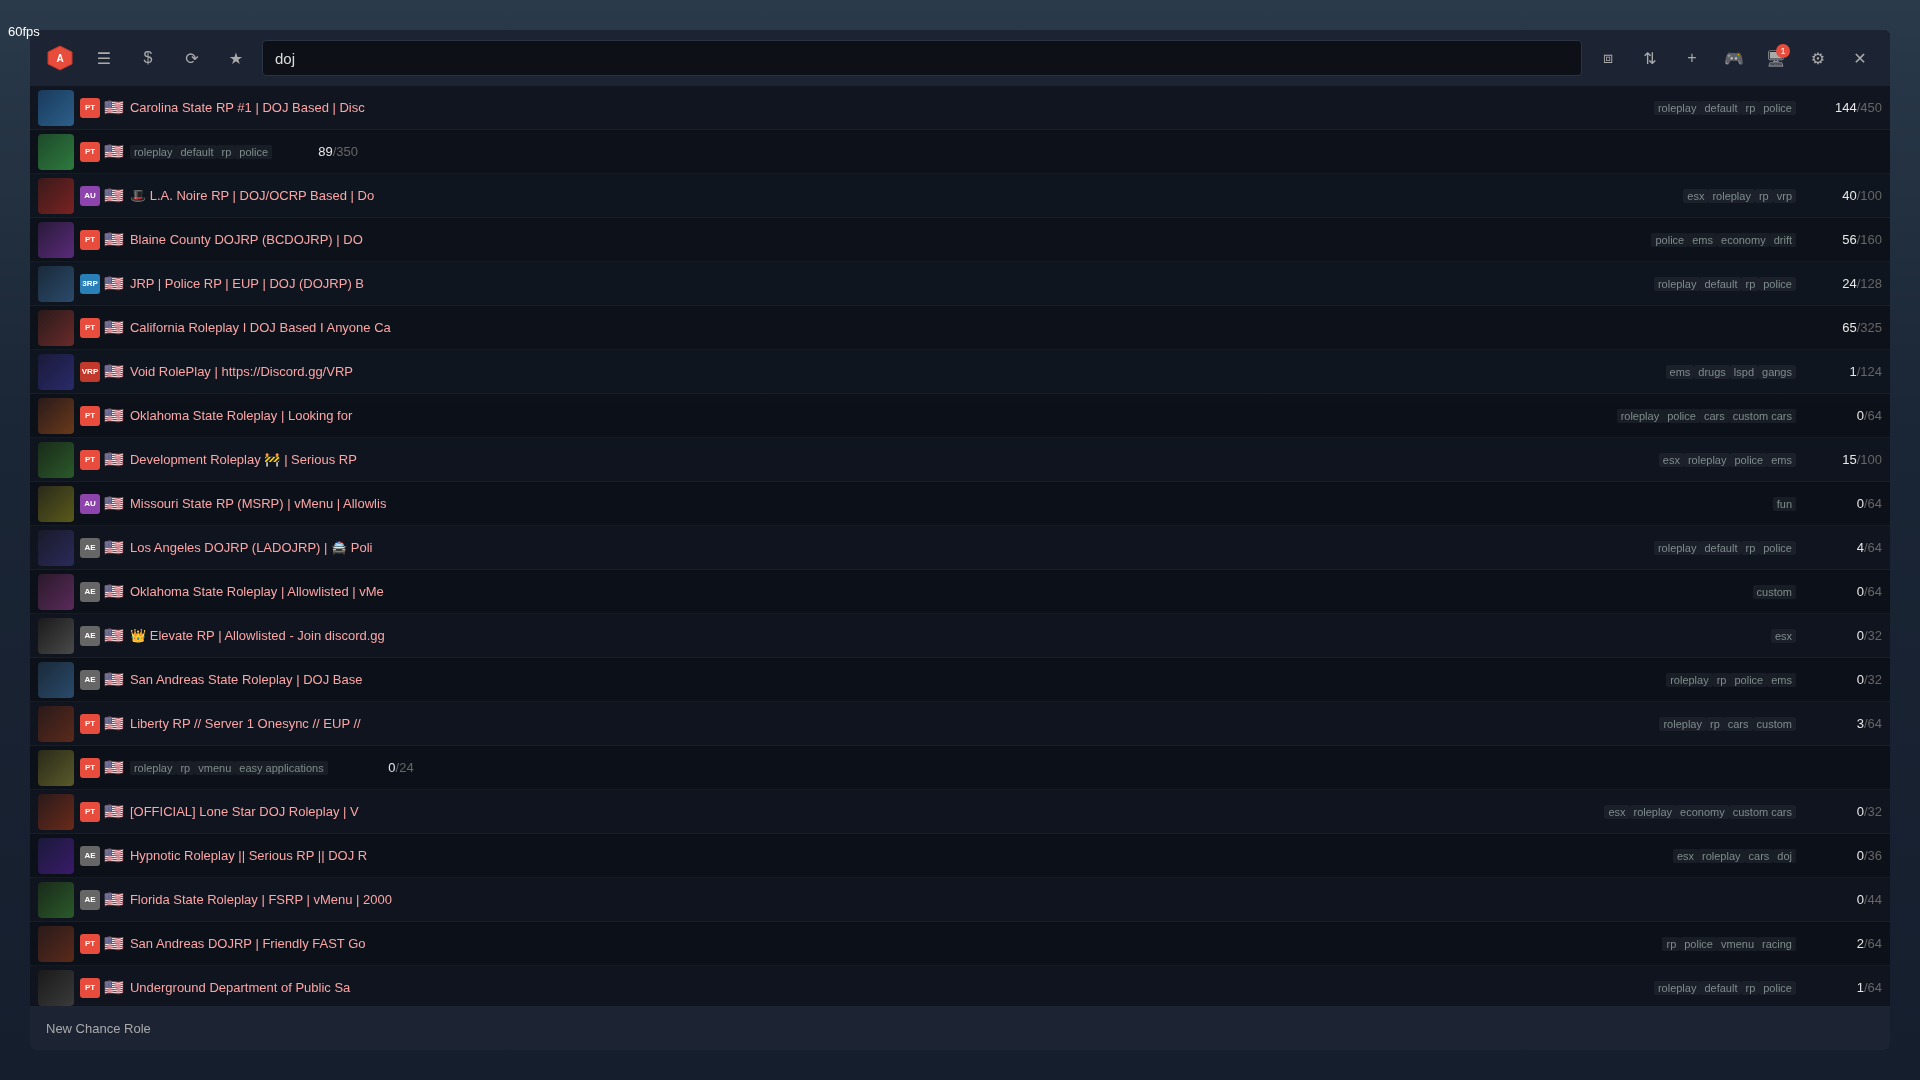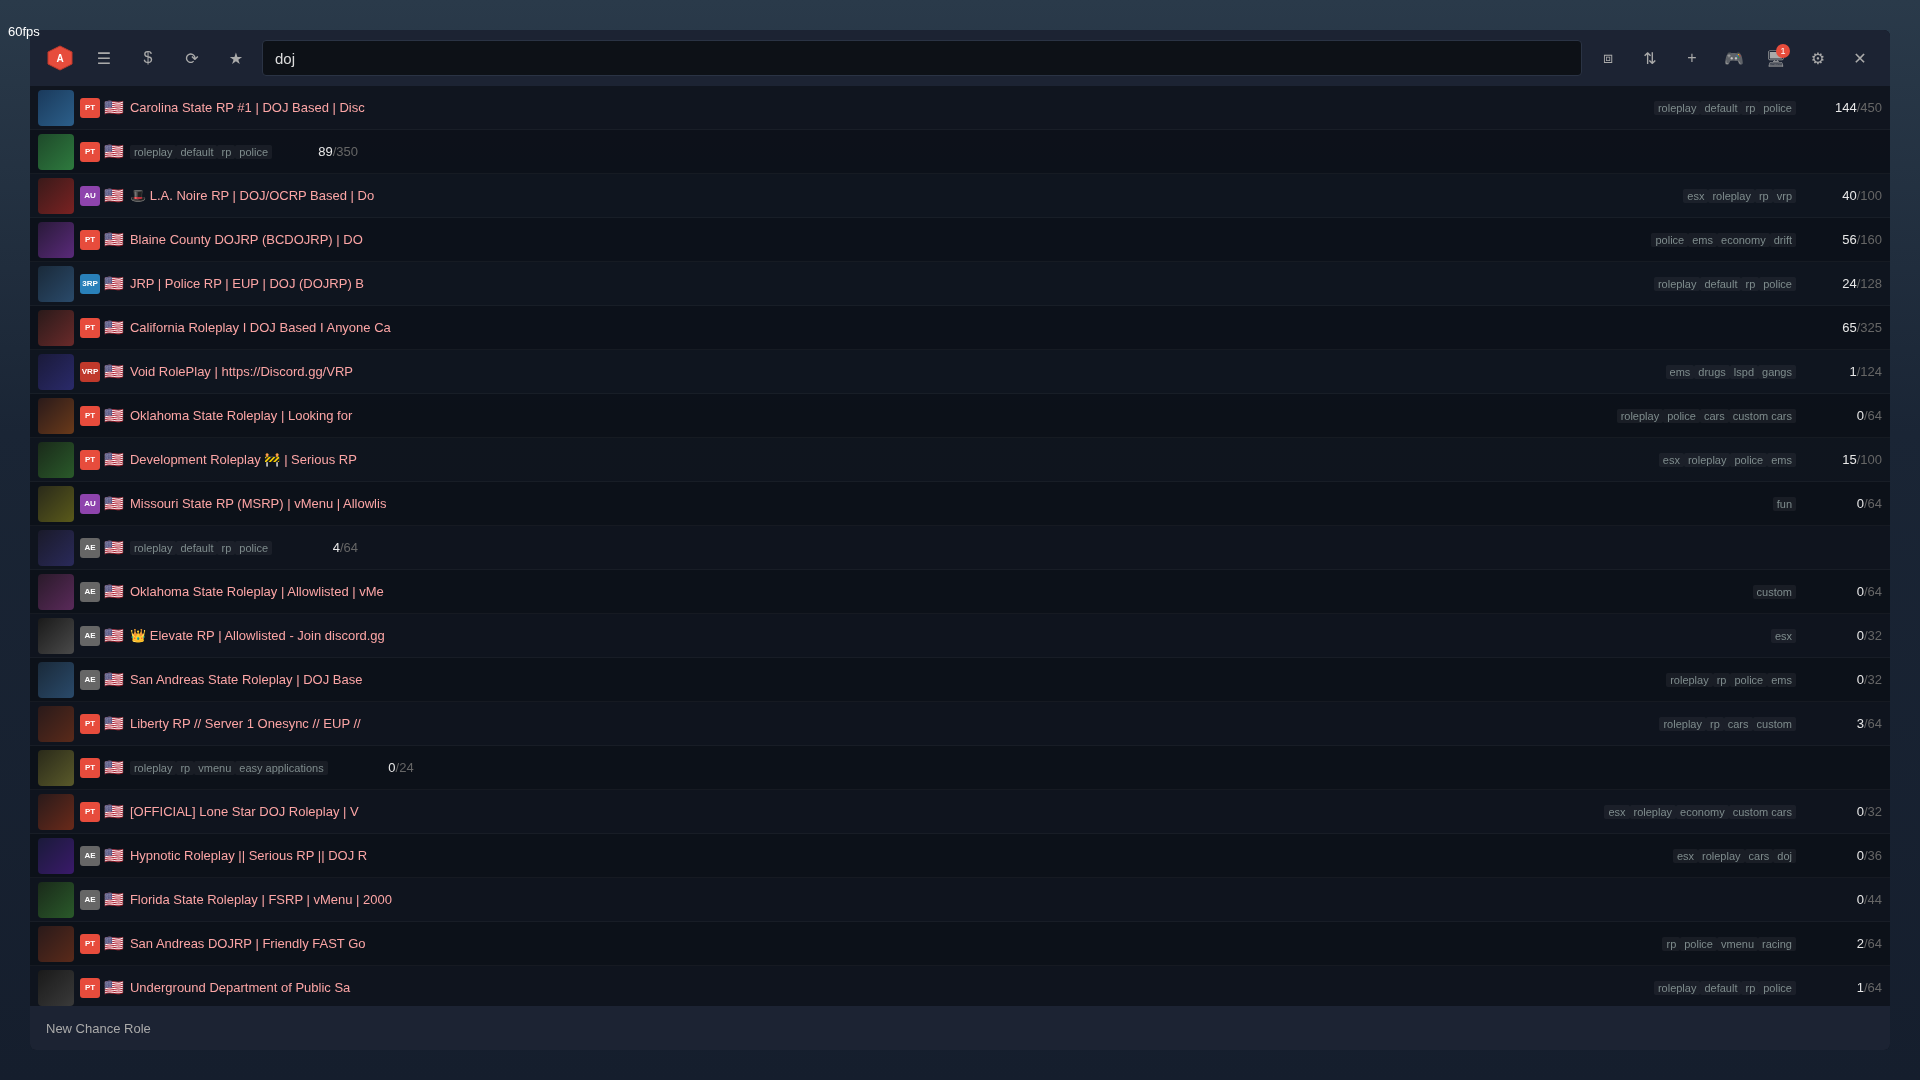--- a/index.html
+++ b/index.html
@@ -424,20 +424,21 @@
         <div class="server-name">Missouri State RP (MSRP) | vMenu | Allowlis</div>
         <div class="server-tags">
           <span class="tag">fun</span>
         </div>
         <div class="server-players"><span class="current">0</span><span class="max">/64</span></div>
       </div>
       <div class="server-row">
         <div class="server-thumb thumb-la-dojrp"></div>
         <div class="server-badge badge-ae">AE</div>
         <span class="flag-icon">🇺🇸</span>
+        <div class="server-name">Los Angeles DOJRP (LADOJRP) | 🚔 Poli</div>
         <div class="server-tags">
           <span class="tag">roleplay</span>
           <span class="tag">default</span>
           <span class="tag">rp</span>
           <span class="tag">police</span>
         </div>
         <div class="server-players"><span class="current">4</span><span class="max">/64</span></div>
       </div>
       <div class="server-row">
         <div class="server-thumb thumb-ok2"></div>

